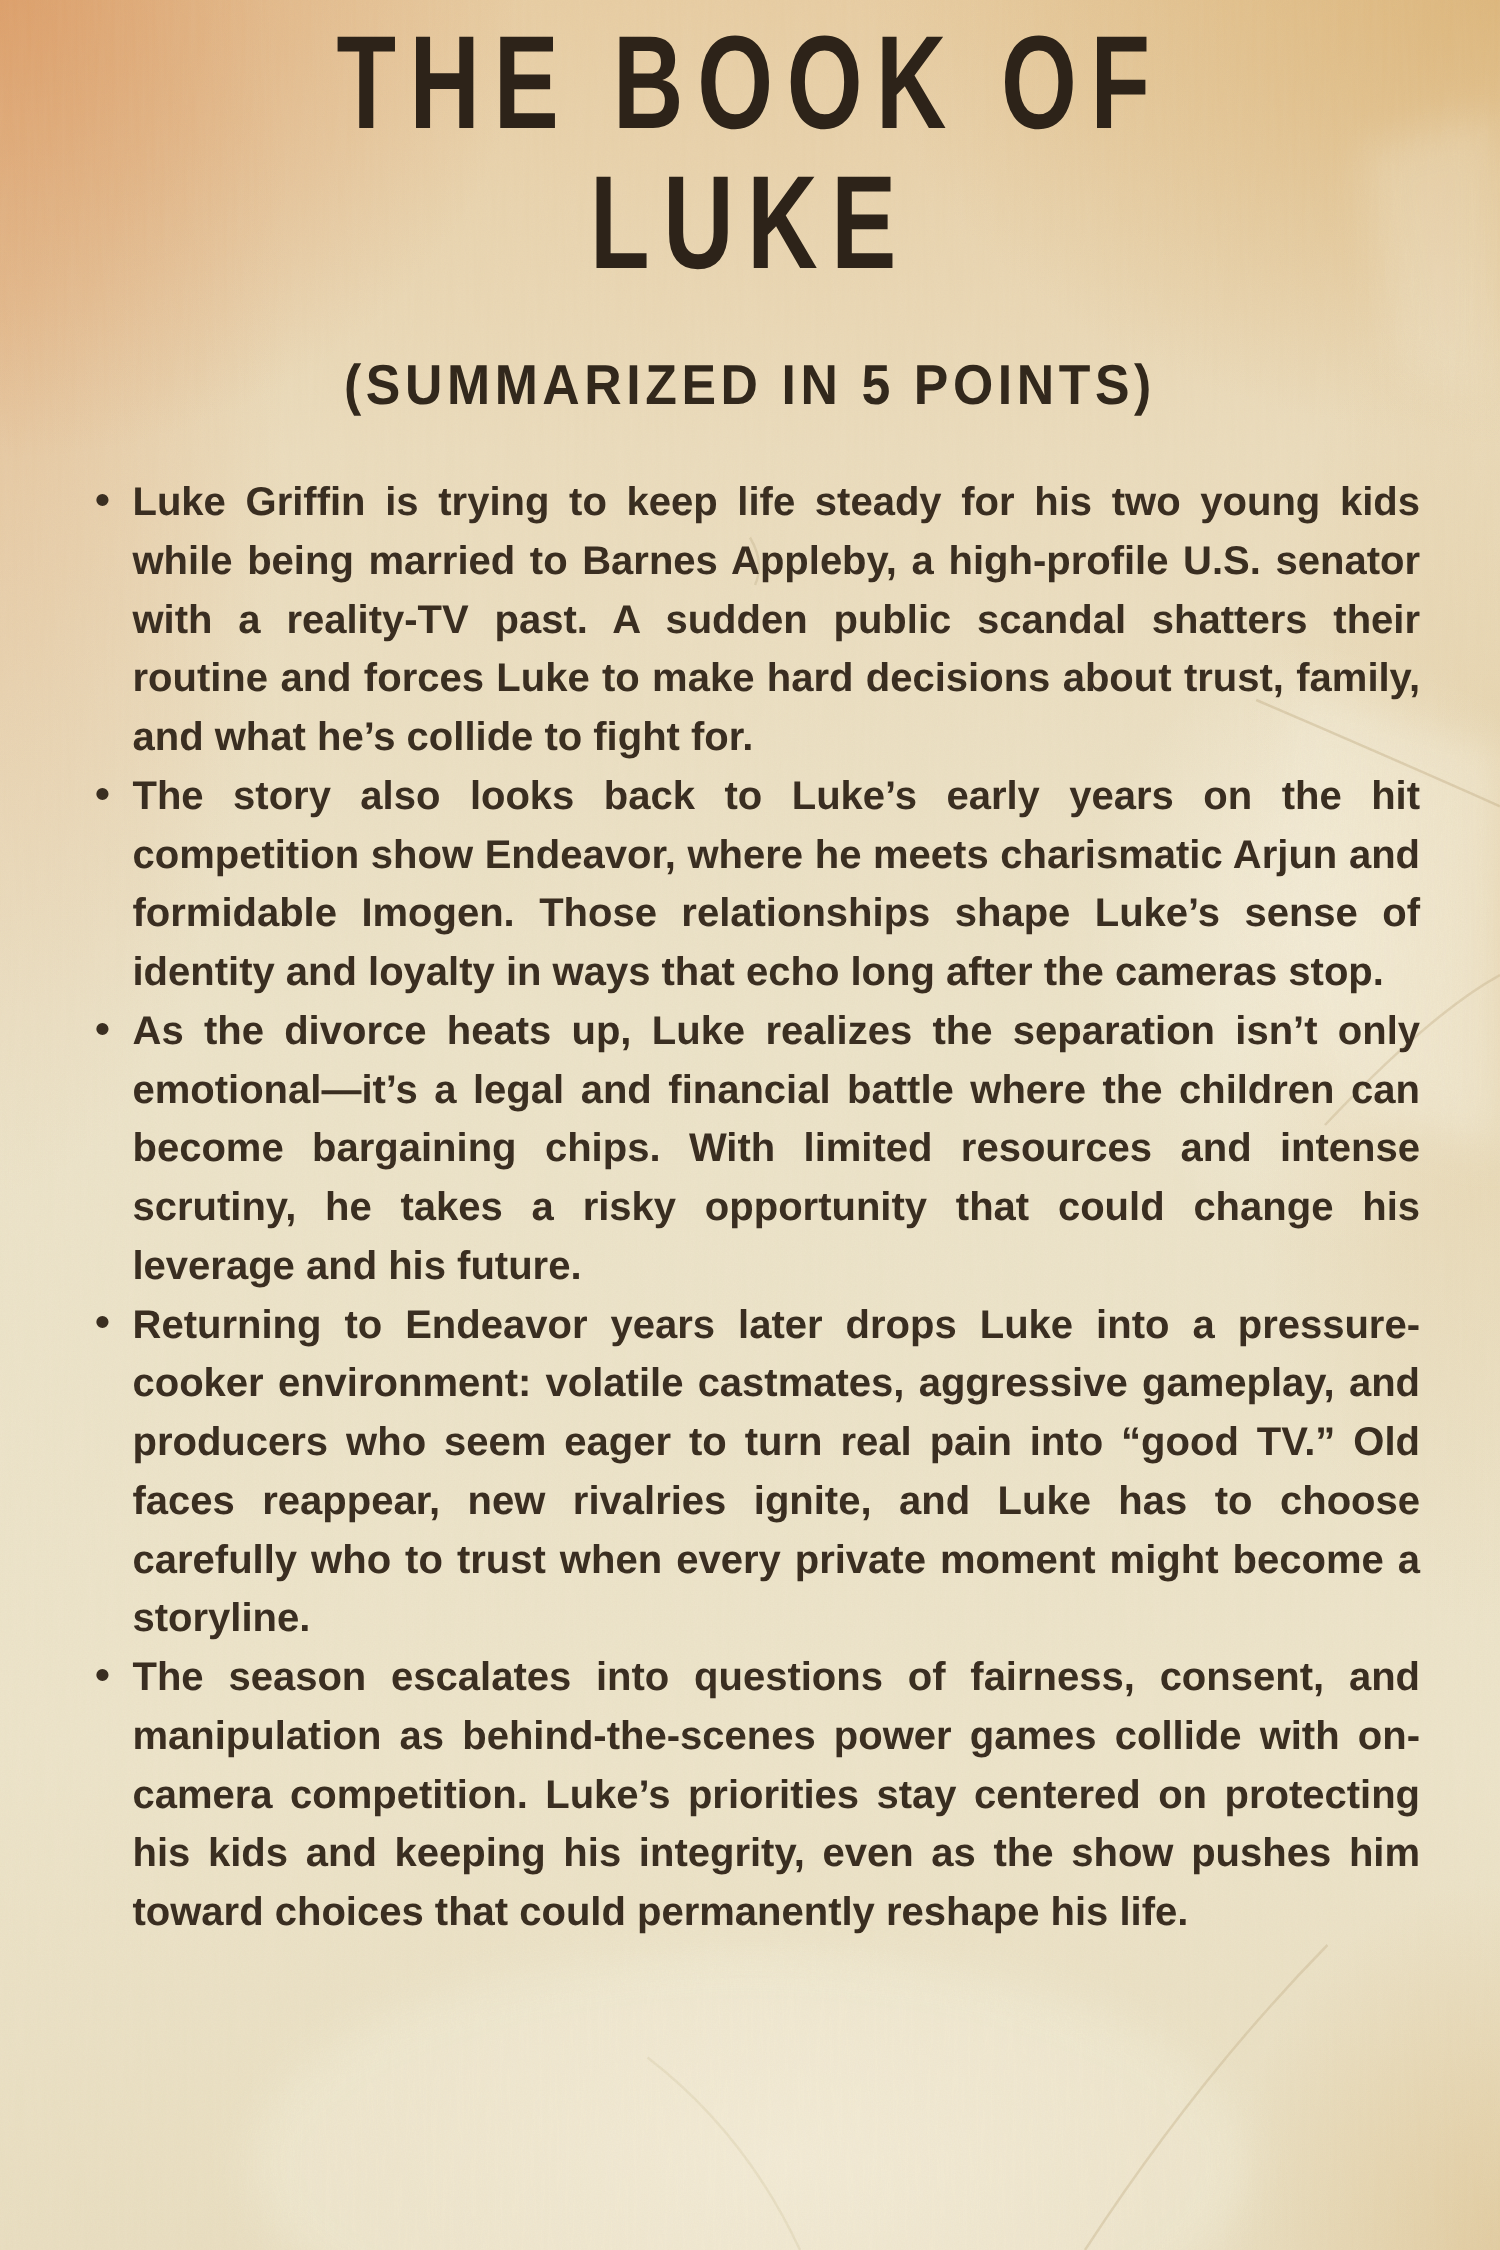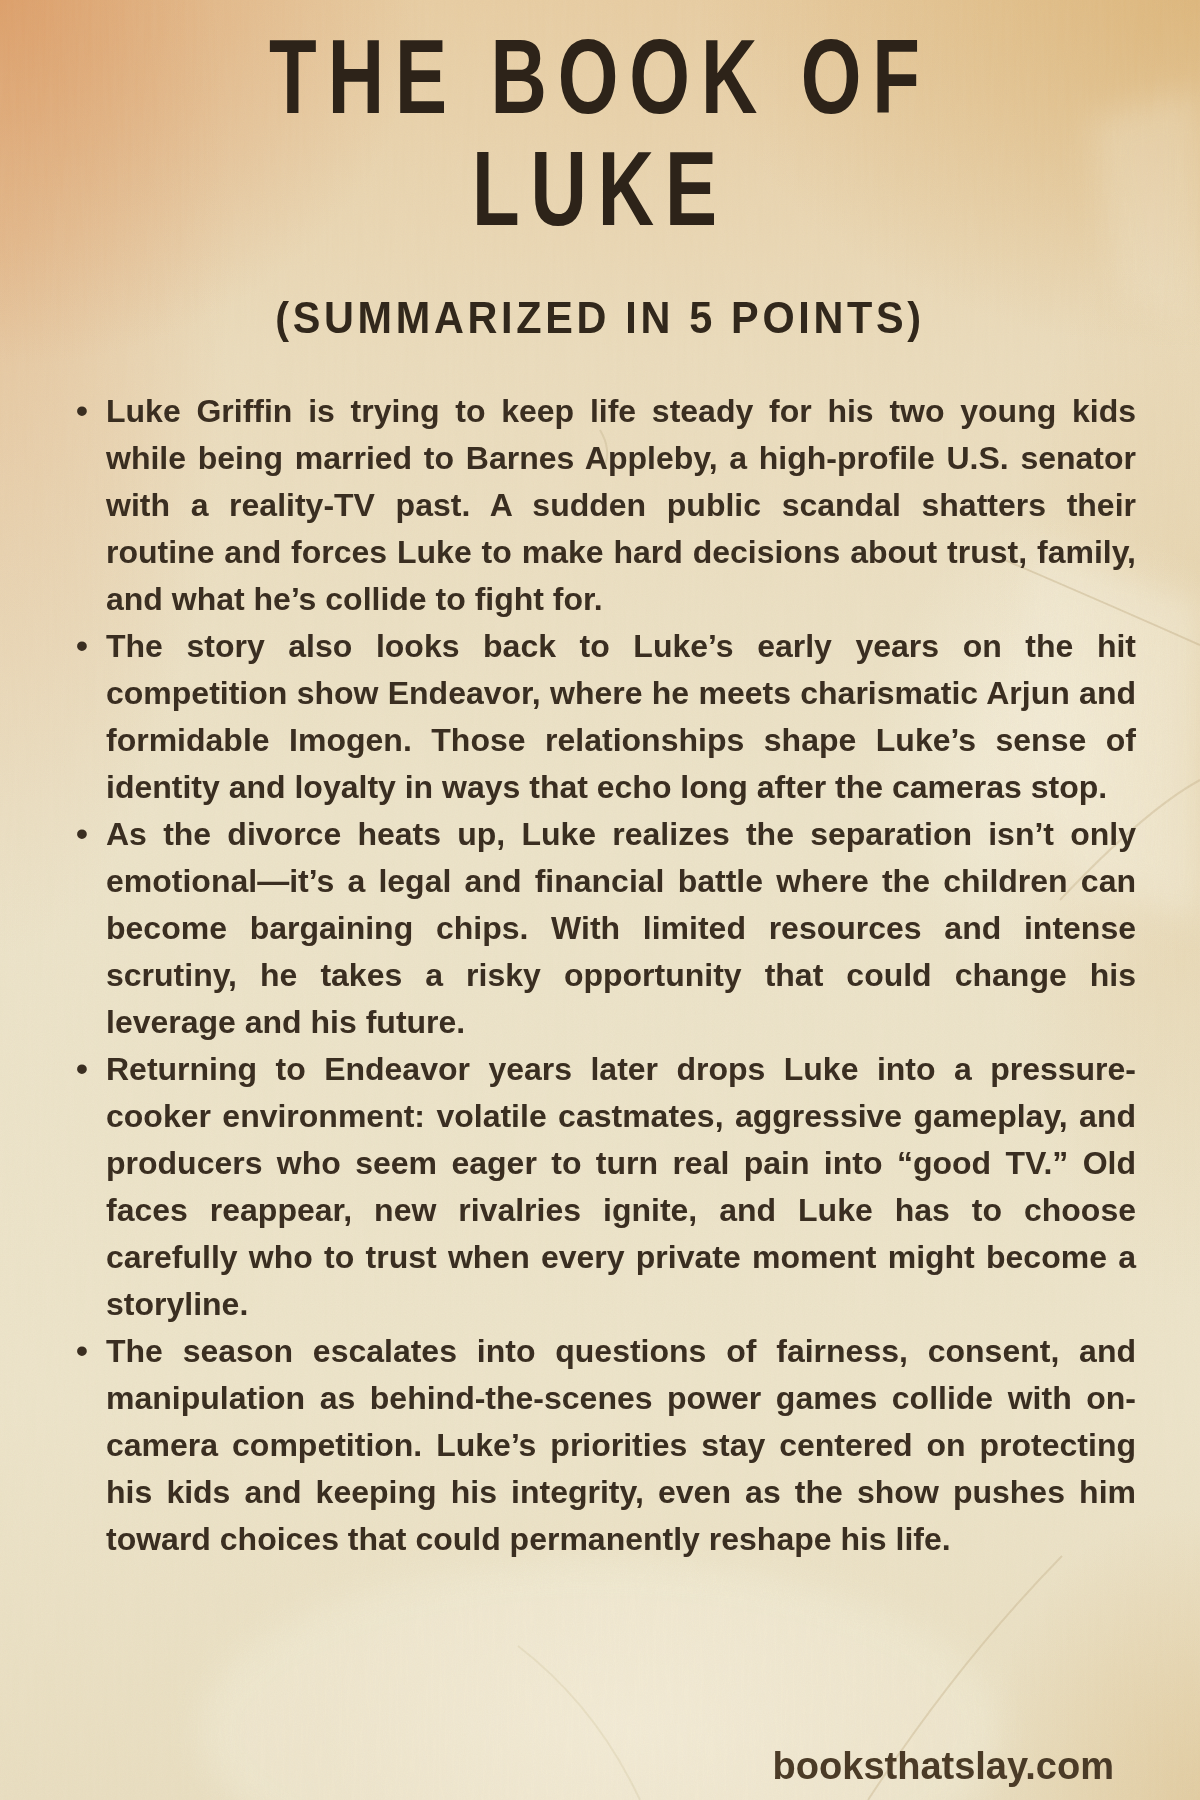--- a/index.html
+++ b/index.html
@@ -23,21 +23,21 @@
     position: absolute;
     inset: 0;
     z-index: 1;
     pointer-events: none;
   }
   .content {
     position: relative;
     z-index: 2;
   }
   .title-block {
-    padding-top: 20px;
+    padding-top: 10px;
     text-align: center;
     color: #2d2319;
   }
   .title-line {
     display: block;
     font-size: 100px;
     font-weight: bold;
     line-height: 112px;
     letter-spacing: 14px;
     transform: scale(0.78, 1.06);
@@ -148,15 +148,14 @@
         <span>Returning to Endeavor years later drops Luke into a pressure-cooker environment: volatile castmates, aggressive gameplay, and producers who seem eager to turn real pain into “good TV.” Old faces reappear, new rivalries ignite, and Luke has to choose carefully who to trust when every private moment might become a storyline.</span>
       </li>
       <li>
         <span class="dot">•</span>
         <span>The season escalates into questions of fairness, consent, and manipulation as behind-the-scenes power games collide with on-camera competition. Luke’s priorities stay centered on protecting his kids and keeping his integrity, even as the show pushes him toward choices that could permanently reshape his life.</span>
       </li>
     </ul>
 
   </div>
 
-  <div class="watermark">booksthatslay.com</div>
 
 </div>
 
 </body></html>

